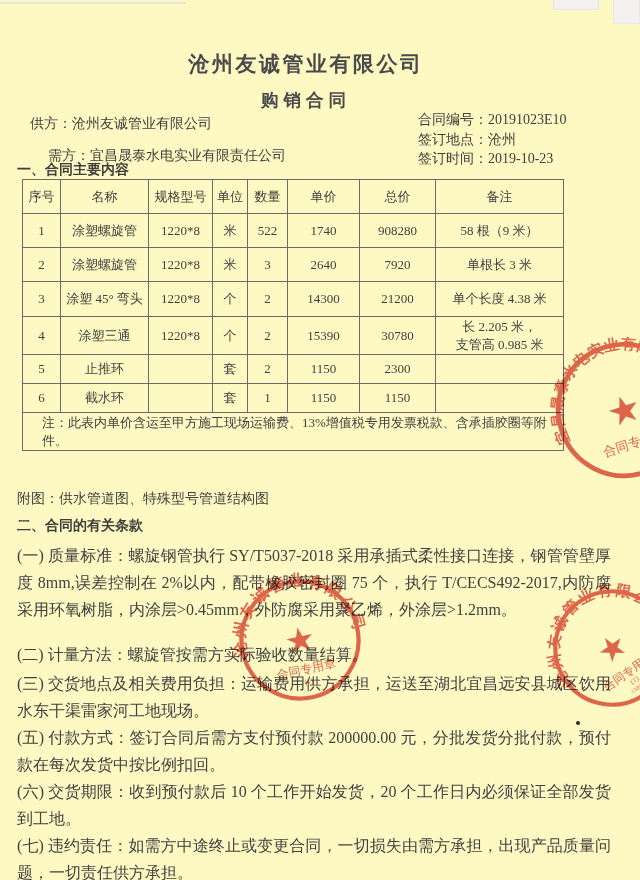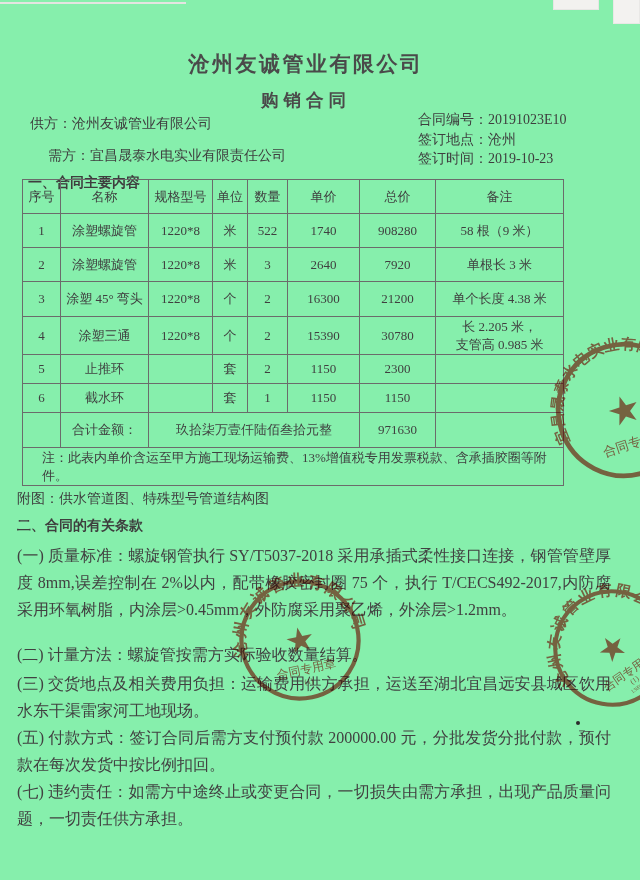--- a/index.html
+++ b/index.html
@@ -1,38 +1,38 @@
 <!DOCTYPE html>
 <html><head>
 <meta charset="utf-8">
 <style>
   * { margin:0; padding:0; box-sizing:border-box; }
   html,body { background:#ffffff; }
   .page {
     position:relative; width:640px; height:880px;
-    background:#86efac; overflow:hidden;
+    background:#fef9c3; overflow:hidden;
     font-family:"Liberation Serif","DejaVu Serif",serif;
     color:#3e3e3e;
   }
   .scan-line { position:absolute; left:0; top:2px; width:186px; height:2px; background:#e4e4e1; }
   .scan-box1 { position:absolute; left:553px; top:0; width:46px; height:10px; background:#f2f1ef; border:1px solid #e7e6e4; border-top:none; }
   .scan-box2 { position:absolute; left:613px; top:0; width:27px; height:24px; background:#f3f2f0; border:1px solid #e9e8e6; border-top:none; }
   .scan-speck { position:absolute; left:576px; top:721px; width:4px; height:4px; border-radius:50%; background:#2b2b2b; }
 
   .center-band { position:absolute; left:0; right:28px; text-align:center; }
   .title { top:50px; font-size:21px; font-weight:600; letter-spacing:2.5px; color:#4a4a4a; }
   .subtitle { top:88px; font-size:17.5px; font-weight:600; letter-spacing:5px; color:#4a4a4a; }
 
   .line { position:absolute; font-size:14px; white-space:nowrap; }
   .supplier { left:30px; top:115px; }
   .buyer    { left:48px; top:147px; }
   .meta1 { left:418px; top:111px; }
   .meta2 { left:418px; top:131px; }
   .meta3 { left:418px; top:150px; }
-  .sec1  { left:17px; top:174px; font-weight:600;margin-left:11px; }
+  .sec1  { left:17px; top:161px; font-weight:600; }
 
   table.items {
     position:absolute; left:22px; top:179px; width:541px;
     border-collapse:collapse; table-layout:fixed;
     font-size:13px; color:#3f3f3f;
   }
   table.items th, table.items td {
     border:1px solid #6b6b6b; text-align:center; vertical-align:middle;
     white-space:pre-line; padding:1px 2px; font-weight:normal; line-height:1.35;
   }
@@ -125,21 +125,21 @@
       <td>2640</td>
       <td>7920</td>
       <td>单根长 3 米</td>
     </tr>
     <tr class="r-b">
       <td>3</td>
       <td>涂塑 45° 弯头</td>
       <td>1220*8</td>
       <td>个</td>
       <td>2</td>
-      <td>16300</td>
+      <td>14300</td>
       <td>21200</td>
       <td>单个长度 4.38 米</td>
     </tr>
     <tr class="r-c">
       <td>4</td>
       <td>涂塑三通</td>
       <td>1220*8</td>
       <td>个</td>
       <td>2</td>
       <td>15390</td>
@@ -158,43 +158,37 @@
       <td></td>
     </tr>
     <tr class="r-s">
       <td>6</td>
       <td>截水环</td>
       <td></td>
       <td>套</td>
       <td>1</td>
       <td>1150</td>
       <td>1150</td>
-      <td></td>
-    </tr>
-    <tr class="totalr">
-      <td></td>
-      <td>合计金额：</td>
-      <td colspan="4">玖拾柒万壹仟陆佰叁拾元整</td>
-      <td>971630</td>
       <td></td>
     </tr>
     <tr class="noter">
       <td colspan="8" class="note-cell">注：此表内单价含运至甲方施工现场运输费、13%增值税专用发票税款、含承插胶圈等附件。</td>
     </tr>
   </tbody>
     </table>
 
   <div class="line attach">附图：供水管道图、特殊型号管道结构图</div>
   <div class="line sec2">二、合同的有关条款</div>
 
   <div class="terms">
     <p class="t0">(一) 质量标准：螺旋钢管执行 SY/T5037-2018 采用承插式柔性接口连接，钢管管壁厚度 8mm,误差控制在 2%以内，配带橡胶密封圈 75 个，执行 T/CECS492-2017,内防腐采用环氧树脂，内涂层&gt;0.45mm，外防腐采用聚乙烯，外涂层&gt;1.2mm。</p>
     <p class="t1">(二) 计量方法：螺旋管按需方实际验收数量结算。</p>
     <p class="t2">(三) 交货地点及相关费用负担：运输费用供方承担，运送至湖北宜昌远安县城区饮用水东干渠雷家河工地现场。</p>
     <p>(五) 付款方式：签订合同后需方支付预付款 200000.00 元，分批发货分批付款，预付款在每次发货中按比例扣回。</p>
+    <p>(六) 交货期限：收到预付款后 10 个工作开始发货，20 个工作日内必须保证全部发货到工地。</p>
     <p>(七) 违约责任：如需方中途终止或变更合同，一切损失由需方承担，出现产品质量问题，一切责任供方承担。</p>
   </div>
 
   <div class="stamp stamp-a">
     <svg viewBox="0 0 200 200">
       <circle cx="100" cy="100" r="90" fill="none" stroke="currentColor" stroke-width="6.5"></circle>
       <path id="arcA" d="M 20,130 A 85,85 0 1 1 180,130" fill="none"></path>
       <text font-size="20.5" letter-spacing="1" fill="currentColor" font-weight="bold">
         <textPath href="#arcA" startOffset="50%" text-anchor="middle">宜昌晟泰水电实业有限责任公司</textPath>
       </text>

